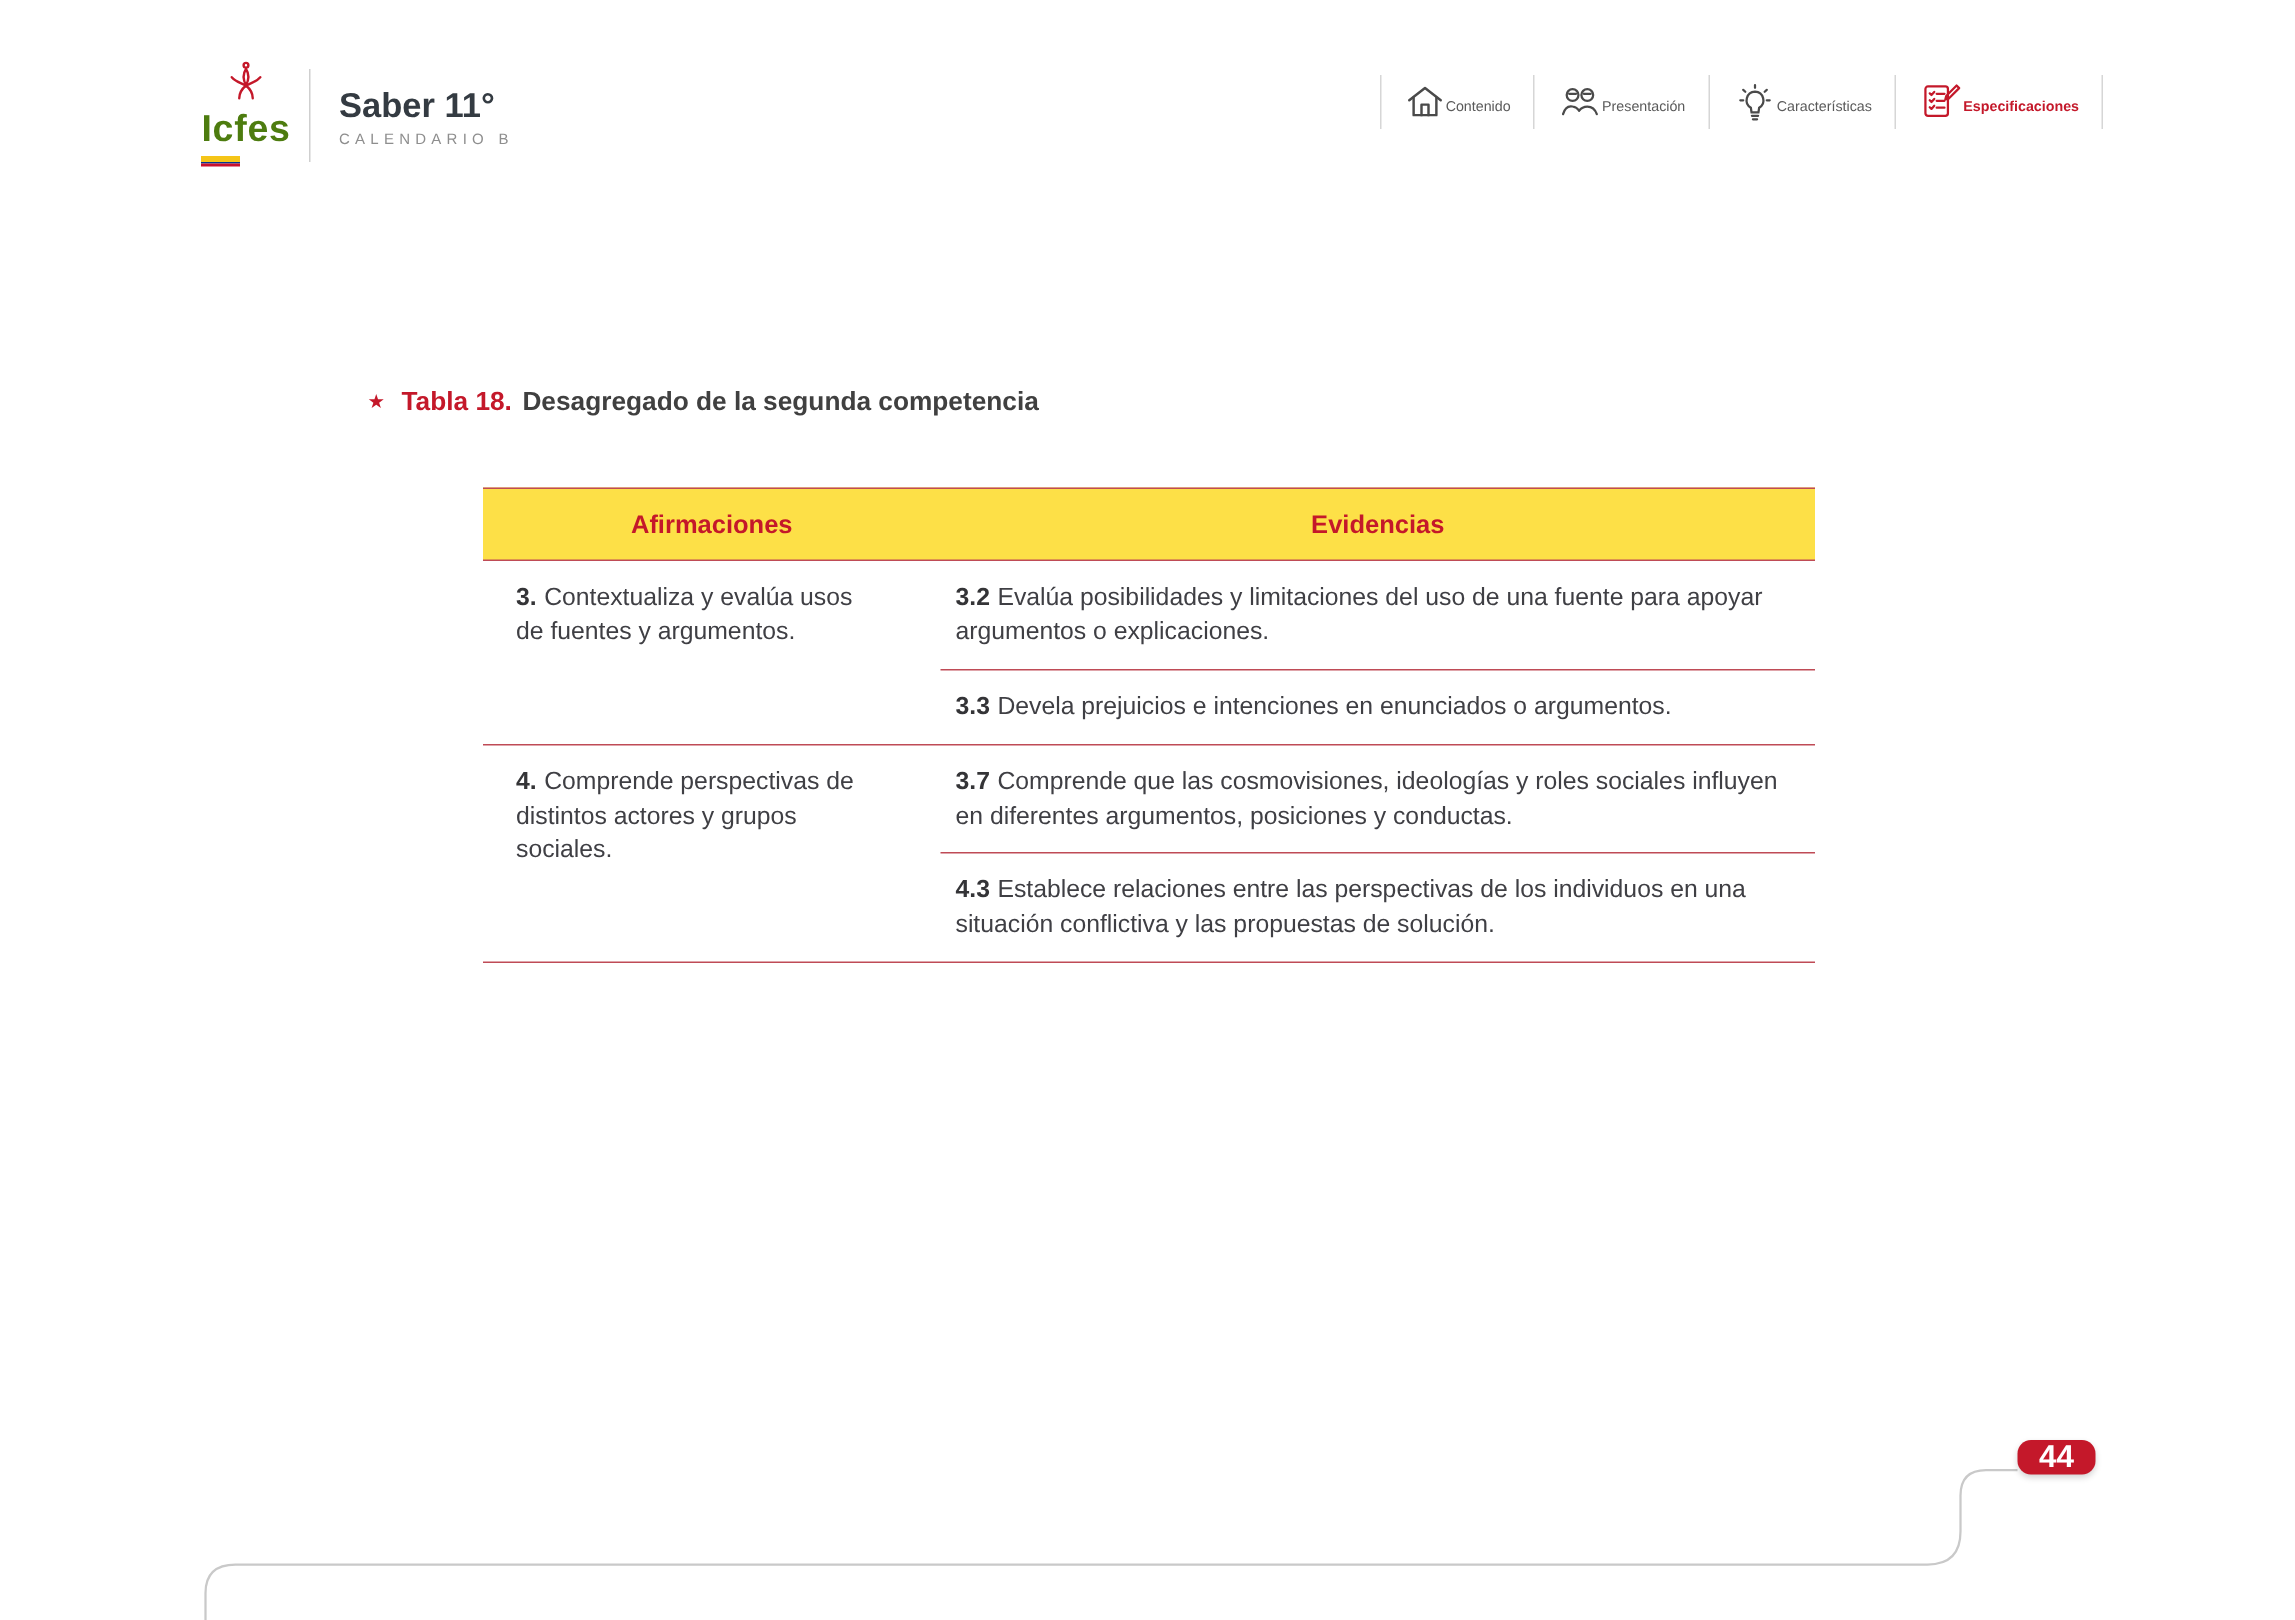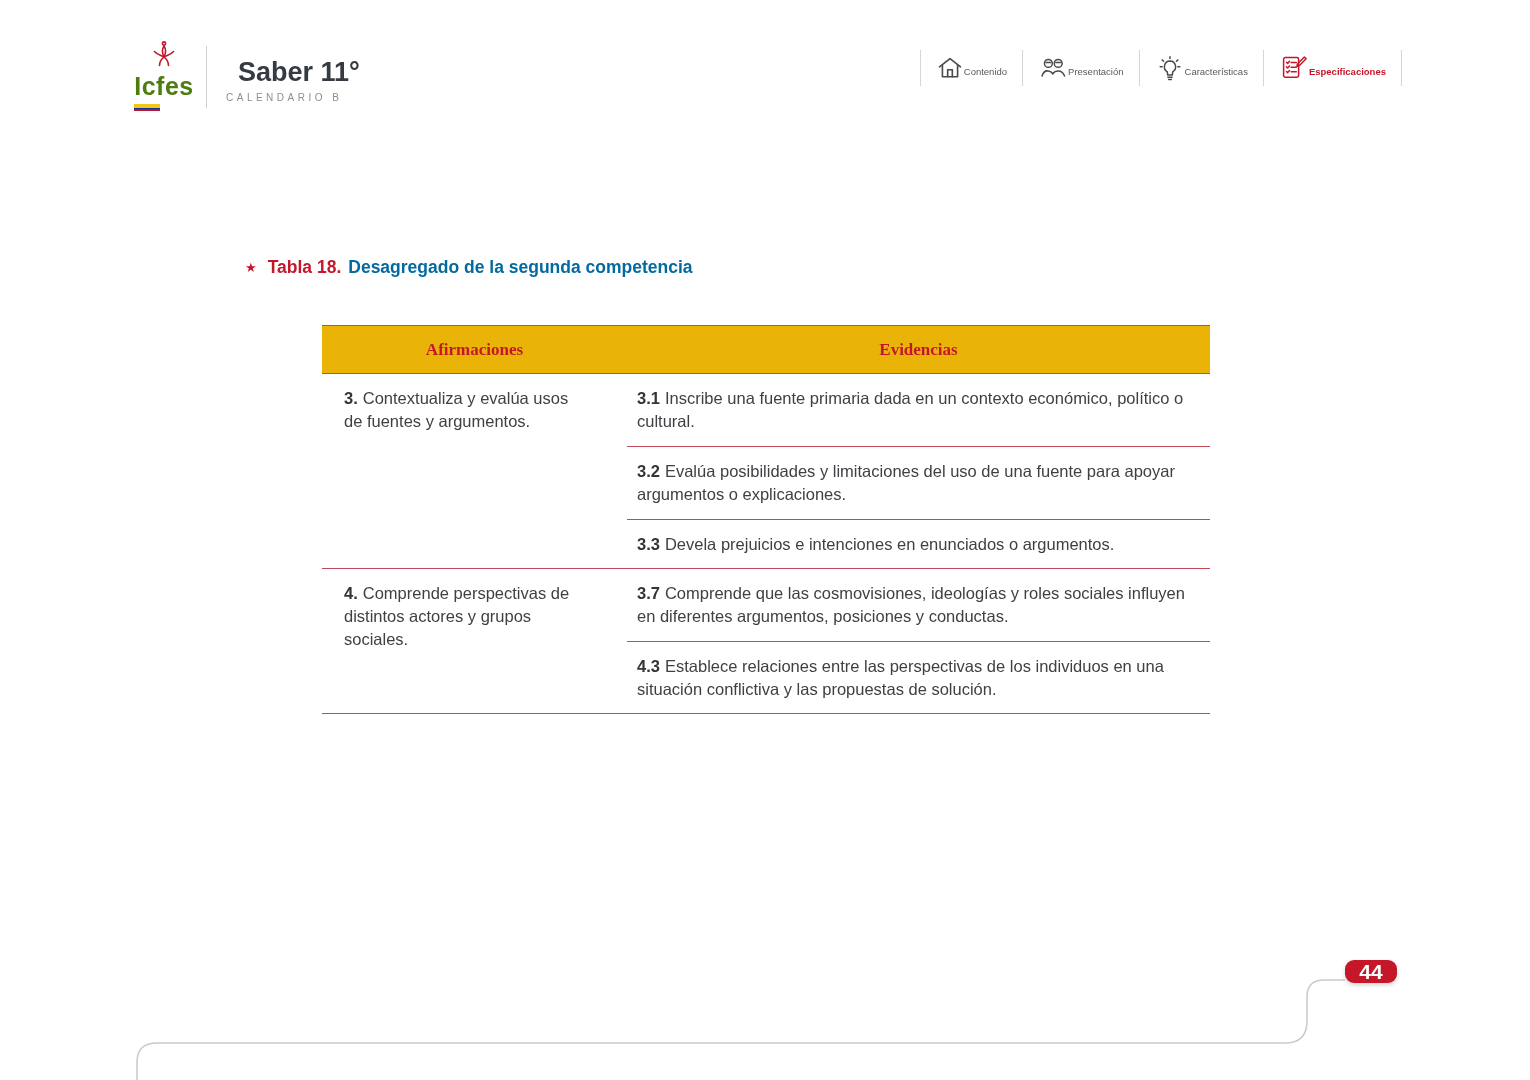--- a/index.html
+++ b/index.html
@@ -14,45 +14,45 @@
   
   .logo-wrap{position:absolute;left:128px;top:40px;width:72px;text-align:center;z-index:2;}
   .logo-emblem{display:block;margin:0 auto;}
   .logo-text{font-size:25px;font-weight:800;color:#4d7c0f;letter-spacing:.5px;line-height:1;margin-top:2px;}
   .logo-flag{width:26px;height:7px;margin:5px auto 0 6px;display:block;}
   .flag-yellow{height:3.5px;background:#f5c518;}
   .flag-blue{height:1.8px;background:#003893;}
   .flag-red{height:1.7px;background:#c8102e;}
   .divider-v{position:absolute;left:206px;top:46px;height:62px;width:1px;background:#cfcfcf;z-index:2;}
   .saber-wrap{position:absolute;left:226px;top:57px;z-index:2;}
-  .saber-line{font-size:27px;color:#343b42;margin-left:12px;}
+  .saber-line{font-size:23px;color:#343b42;}
   .saber-name{font-weight:600;}
   .saber-grade{font-weight:800;}
   .saber-sub{font-size:10px;letter-spacing:3.5px;color:#8e8e8e;margin-top:4px;}
   
   .topnav{position:absolute;right:128px;top:50px;display:flex;z-index:2;}
   .nav-item{
     display:flex;flex-direction:row;align-items:center;justify-content:flex-start;
     padding:2px 15px;border-left:1px solid #d6d6d6;cursor:pointer;
   }
   .nav-item:last-child{border-right:1px solid #d6d6d6;}
   .nav-icon{height:32px;display:flex;align-items:center;justify-content:center;}
   .nav-label{font-size:9.5px;color:#5a5a5a;margin-top:7px;white-space:nowrap;}
   .nav-item.active .nav-label{color:#c4182a;font-weight:700;}
   
   .table-title{position:absolute;left:245px;top:257px;display:flex;align-items:center;z-index:2;}
   .star{color:#c4182a;font-size:13px;margin-right:11px;}
   .title-text{font-size:17.5px;font-weight:700;}
   .title-label{color:#c4182a;margin-right:7px;}
-  .title-main{color:#0369a1;}
+  .title-main{color:#404040;}
   
   .tbl{position:absolute;left:322px;top:325px;width:888px;z-index:2;font-size:16.5px;line-height:1.38;}
   .tbl-head{
     display:grid;grid-template-columns:305px 583px;
-    background:#eab308;border-top:1.5px solid #bf4b56;border-bottom:1.5px solid #bf4b56;font-family:Liberation Serif, serif;
+    background:#fde047;border-top:1.5px solid #bf4b56;border-bottom:1.5px solid #bf4b56;
   }
   .tbl-head div{text-align:center;padding:12px 0;color:#c4182a;font-weight:700;font-size:17px;}
   .tbl-group{display:grid;grid-template-columns:305px 583px;border-bottom:1px solid #bf4b56;}
   .aff-cell{padding:13px 42px 13px 22px;}
   .ev-cell{padding:13px 14px 13px 10px;border-bottom:1px solid #bf4b56;}
   .ev-cell:last-child{border-bottom:none;}
   .num{font-weight:700;color:#343437;margin-right:5px;}
   
   .page-badge{
     position:absolute;left:1345px;top:960px;width:52px;height:23px;border-radius:9px;
@@ -162,23 +162,20 @@
     <div>Afirmaciones</div>
     <div>Evidencias</div>
   </div>
 
   <div class="tbl-group">
     <div class="aff-cell">
       <span class="num">3.</span><span>Contextualiza y evalúa usos de fuentes y argumentos.</span>
     </div>
     <div class="ev-col">
       <div class="ev-cell">
-        <span class="num">3.1</span><span>Inscribe una fuente primaria dada en un contexto económico, político o cultural.</span>
-      </div>
-      <div class="ev-cell">
         <span class="num">3.2</span><span>Evalúa posibilidades y limitaciones del uso de una fuente para apoyar argumentos o explicaciones.</span>
       </div>
       <div class="ev-cell">
         <span class="num">3.3</span><span>Devela prejuicios e intenciones en enunciados o argumentos.</span>
       </div>
     </div>
   </div>
 
   <div class="tbl-group">
     <div class="aff-cell">

